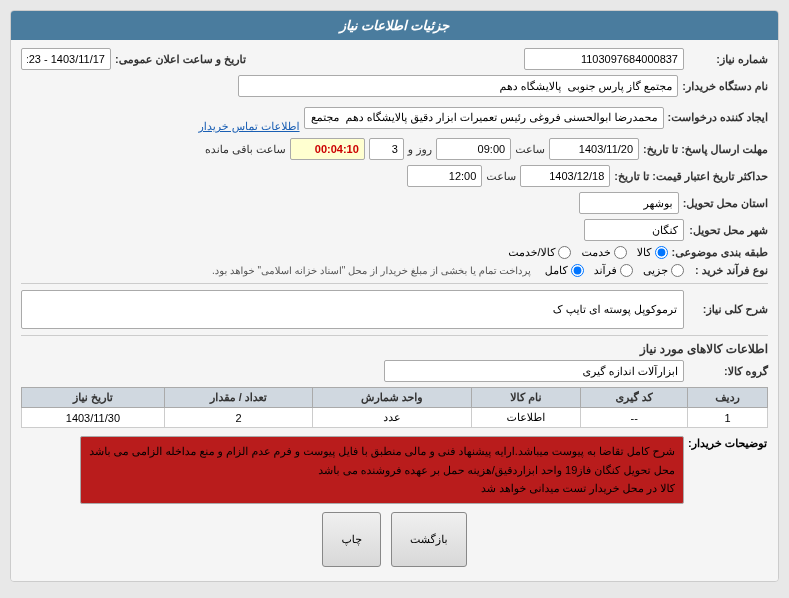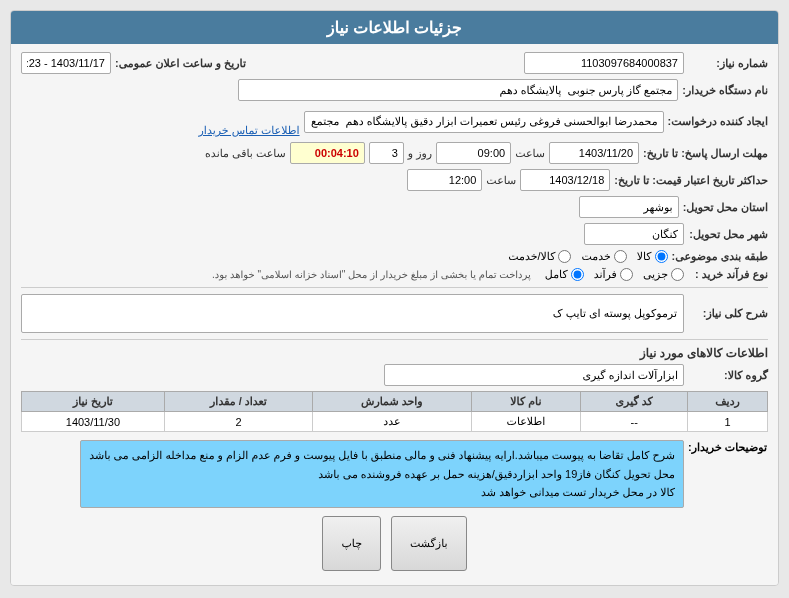--- a/index.html
+++ b/index.html
@@ -18,23 +18,24 @@
       width: 769px;
       background: #f0f0f0;
       border: 1px solid #ccc;
       border-radius: 4px;
       overflow: hidden;
     }
     .header {
       background: #4a7c9e;
       color: white;
       padding: 7px 12px;
-      font-size: 16px;
+      font-size: 13px;
       font-weight: bold;
       text-align: center;
+      font-style: italic;
     }
     .content {
       padding: 8px 10px;
       background: #f5f5f5;
     }
     .row {
       display: flex;
       align-items: center;
       margin-bottom: 5px;
       gap: 4px;
@@ -123,21 +124,21 @@
       font-weight: bold;
       color: #333;
     }
     .data-table td {
       background: white;
       border: 1px solid #ccc;
       padding: 3px 6px;
       text-align: center;
     }
     .notes-box {
-      background: #7dd3fc;
+      background: #b91c1c;
       border: 1px solid #aaa;
       border-radius: 2px;
       padding: 5px 8px;
       font-size: 11px;
       direction: rtl;
       line-height: 1.7;
       margin-top: 2px;
     }
     .notes-label {
       font-weight: bold;

